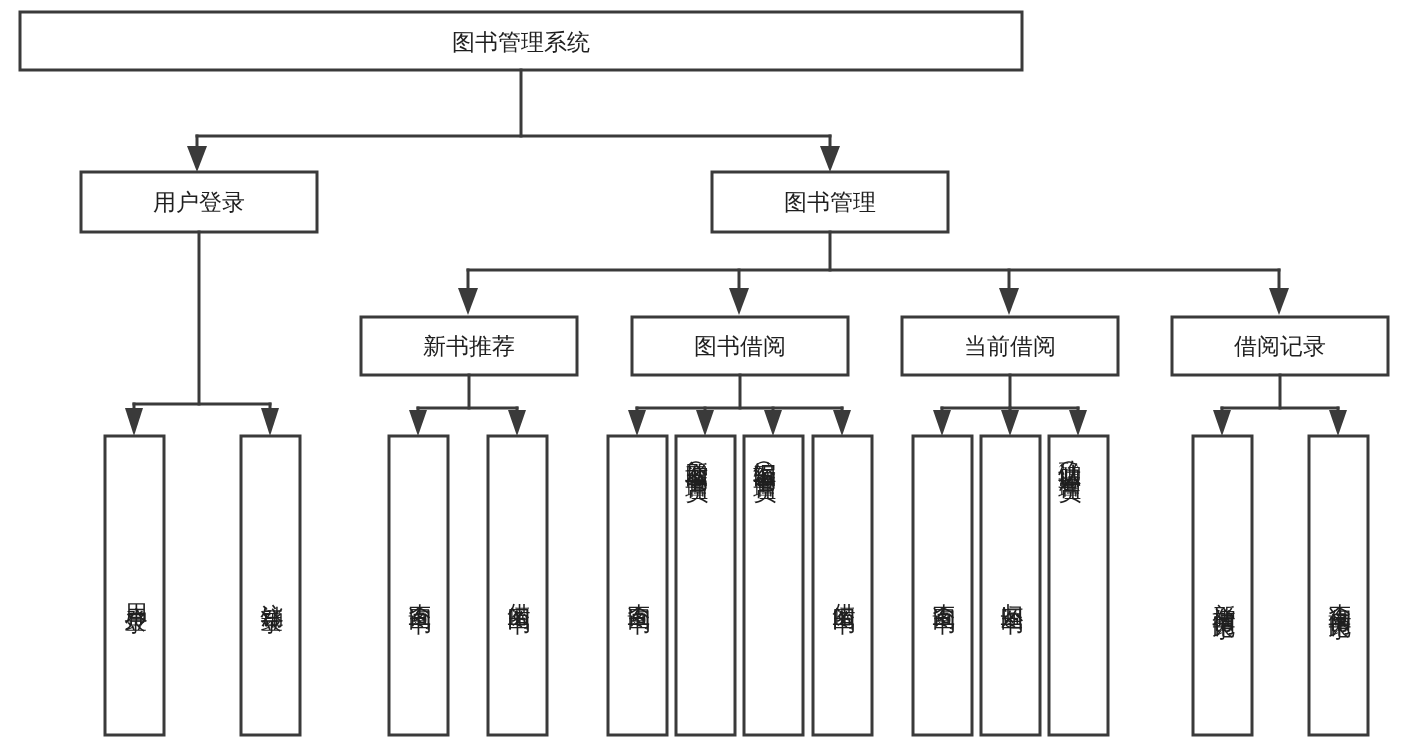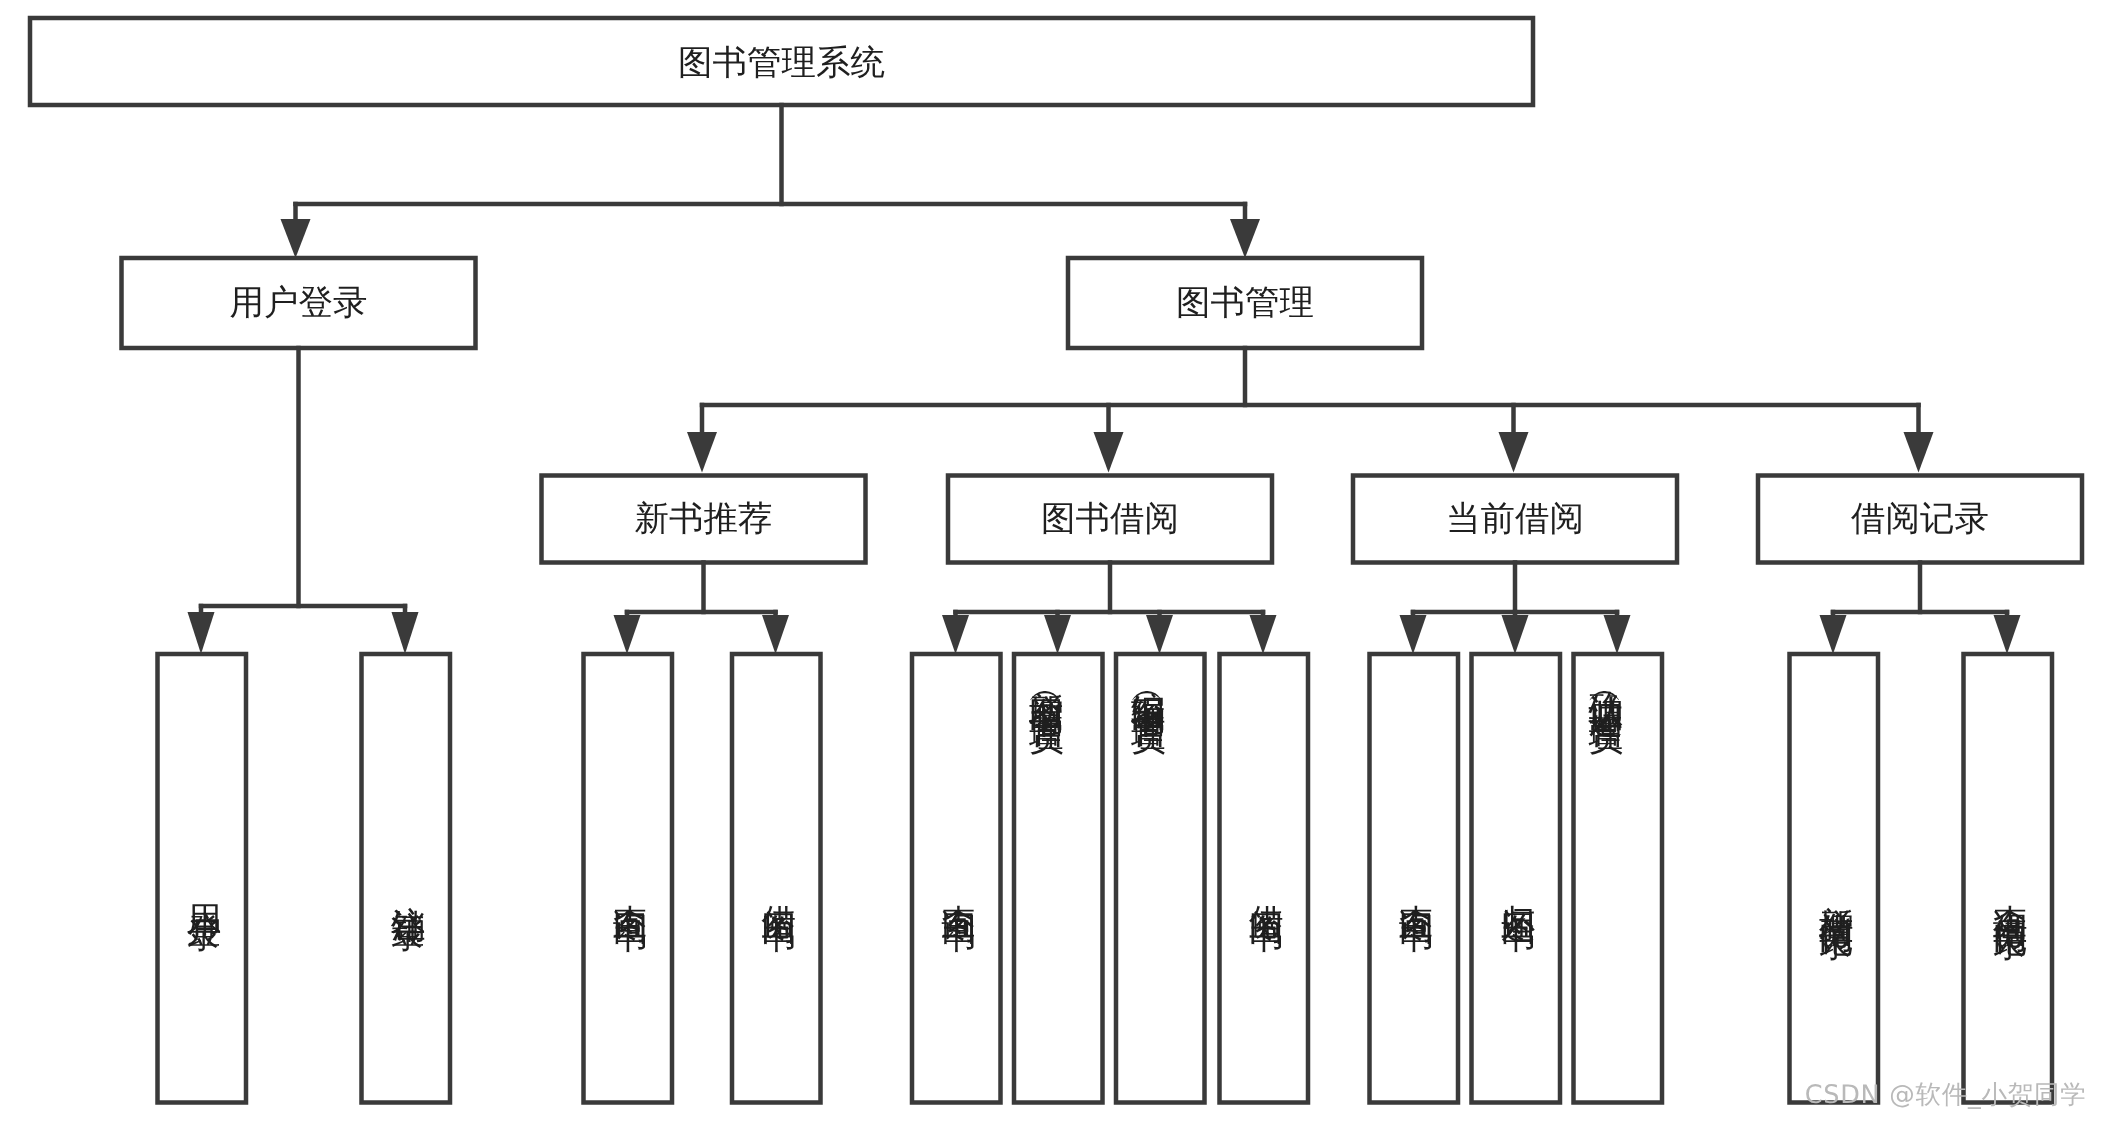--- a/index.html
+++ b/index.html
@@ -226,15 +226,14 @@
       <rect class="node-box" x="1193" y="436" width="59" height="299" stroke="#3a3a3a" fill="#ffffff"></rect>
       <text class="node-label-v" x="1223" y="585" fill="#1f1f1f">新增借阅记录</text>
     </g>
     <g>
       <rect class="node-box" x="1309" y="436" width="59" height="299" stroke="#3a3a3a" fill="#ffffff"></rect>
       <text class="node-label-v" x="1339" y="585" fill="#1f1f1f">查询借阅记录</text>
     </g>
 
   </svg>
 
-  <div class="watermark-text" style="color: rgb(185, 185, 185);">CSDN @软件_小贺同学</div>
 
 </div>
 
 </body></html>

